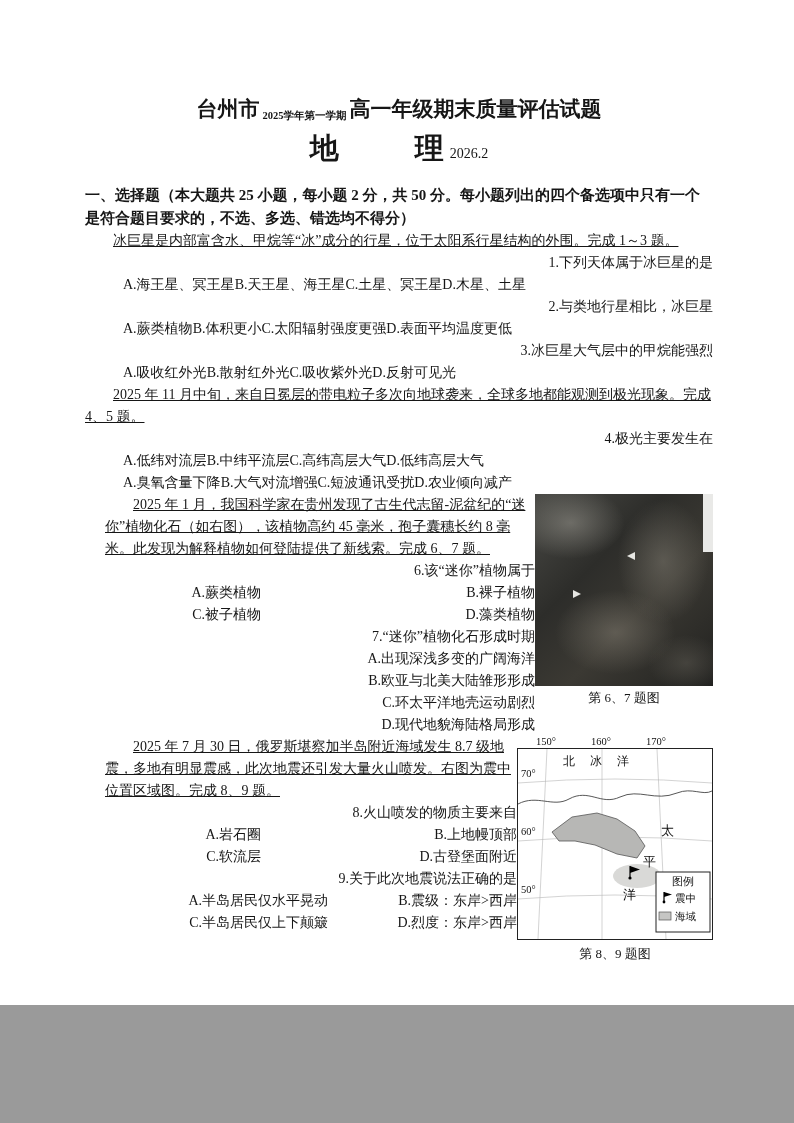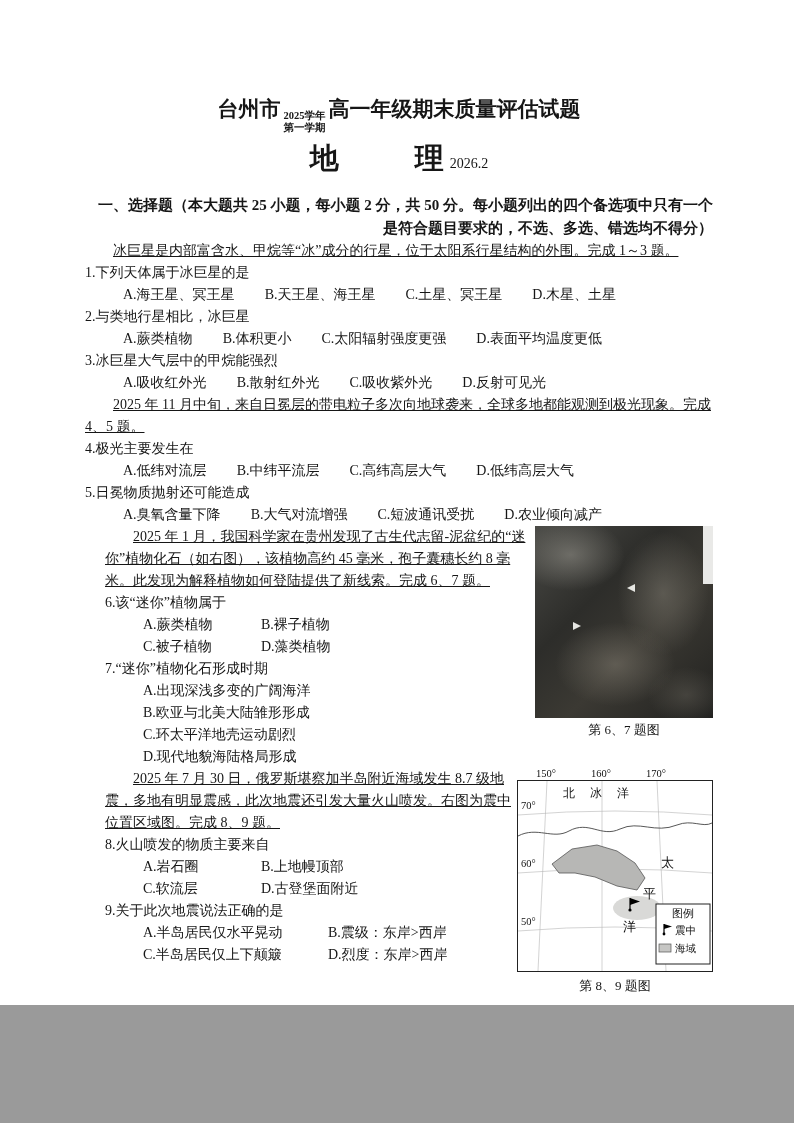--- a/index.html
+++ b/index.html
@@ -6,36 +6,36 @@
   html,body { margin:0; padding:0; background:#9a9a9a; }
   .page {
     width:794px; height:1005px; margin:0 auto; background:#ffffff;
     position:relative; font-family:"Liberation Serif", serif; color:#161616;
     overflow:hidden;
   }
   .content { position:absolute; left:85px; top:96px; width:628px; }
 
   
   .title1 { text-align:center; font-weight:bold; font-size:21px; line-height:27px; white-space:nowrap; }
-  .term-stack { display:inline-flex; flex-direction:column; font-size:10.5px; line-height:11.5px;
+  .term-stack { display:inline-flex; flex-direction:row; font-size:10.5px; line-height:11.5px;
                 font-weight:bold; vertical-align:-3px; margin:0 3px; }
   .title2 { text-align:center; margin-top:6px; margin-bottom:2px; }
   .subject { font-weight:bold; font-size:29px; white-space:pre; letter-spacing:2px; }
   .date { font-size:14px; margin-left:4px; }
 
   
-  .sec-heading { font-weight:bold; font-size:15px; line-height:23px; margin-top:15px;text-align:right; }
+  .sec-heading { font-weight:bold; font-size:15px; line-height:23px; margin-top:15px; }
   .para { font-size:14px; line-height:22px; }
   .indent { text-indent:2em;text-decoration:underline; }
 
   
-  .q { font-size:14px; line-height:22px; }
+  .q { font-size:14px; line-height:22px;text-align:right; }
   .stem {}
   .opts { padding-left:38px; }
-  .r4 { display:flex; flex-wrap:wrap; column-gap:30px; }
+  .r4 { display:flex; flex-wrap:wrap; }
   .r2 { display:grid; grid-template-columns:118px auto; }
   .r2w { display:grid; grid-template-columns:185px auto; }
   .r1 .o { display:block; }
   .o { display:inline-block; }
 
   
   .split { display:flex; align-items:flex-start;margin-left:20px; }
   .split-left { width:436px; }
   .split-right { margin-left:auto; }
   .fig-caption { text-align:center; font-size:13px; margin-top:3px; }
@@ -132,21 +132,20 @@
       <div class="stem">4.极光主要发生在</div>
       <div class="opts r4">
         <span class="o">A.低纬对流层</span>
         <span class="o">B.中纬平流层</span>
         <span class="o">C.高纬高层大气</span>
         <span class="o">D.低纬高层大气</span>
       </div>
     </div>
 
     <div class="q">
-      <div class="stem">5.日冕物质抛射还可能造成</div>
       <div class="opts r4">
         <span class="o">A.臭氧含量下降</span>
         <span class="o">B.大气对流增强</span>
         <span class="o">C.短波通讯受扰</span>
         <span class="o">D.农业倾向减产</span>
       </div>
     </div>
 
     <div class="split">
       <div class="split-left">

